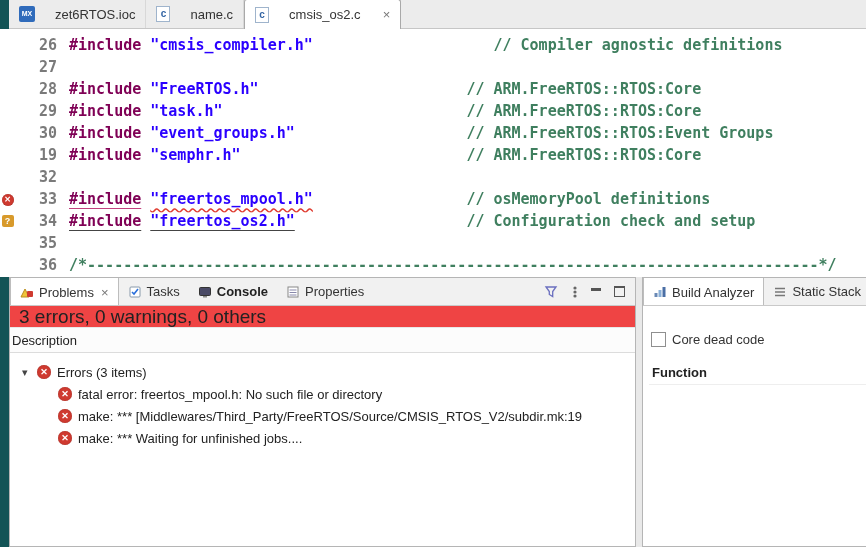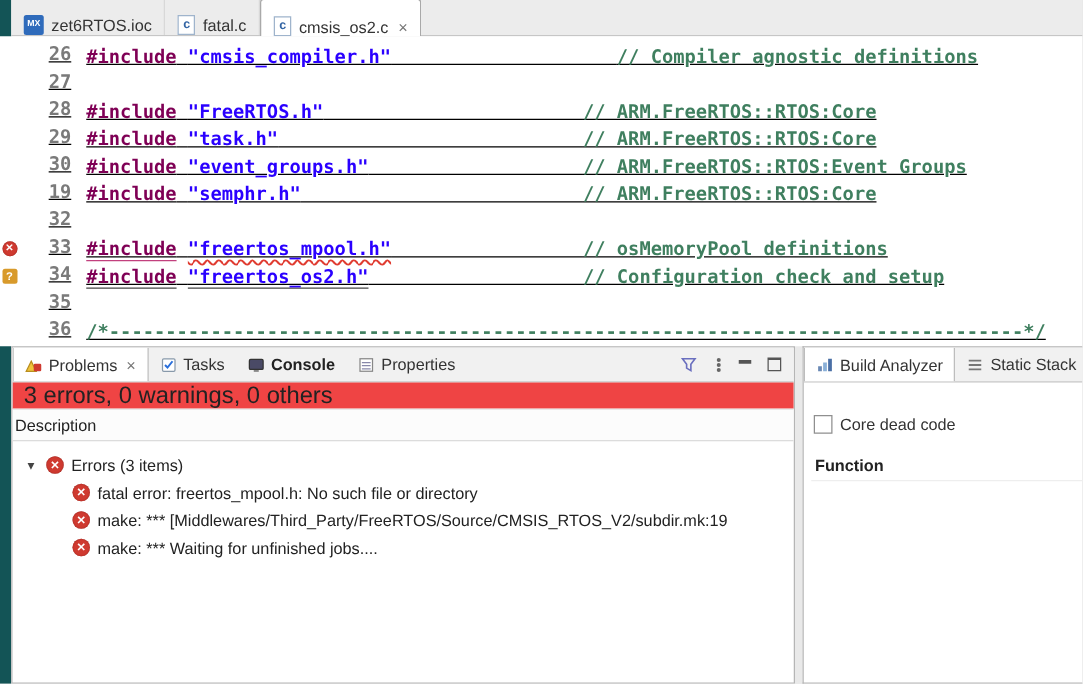--- a/index.html
+++ b/index.html
@@ -5,32 +5,32 @@
   html,body{margin:0;padding:0;}
   body{font-family:"Liberation Sans",sans-serif;background:#e9e9e9;}
   #app{position:relative;width:866px;height:547px;overflow:hidden;background:#e9e9e9;}
 
   
   .left-strip{position:absolute;left:0;top:0;width:9px;height:547px;background:#135456;}
 
   
   .etabs{position:absolute;left:9px;top:0;right:0;height:29px;background:#ececec;
          border-bottom:1px solid #c6c6c6;display:flex;align-items:flex-end;box-sizing:border-box;}
-  .etab{display:flex;align-items:flex-end;gap:6px;height:28px;padding:0 10px;font-size:13px;color:#333;
+  .etab{display:flex;align-items:center;gap:20px;height:28px;padding:0 10px;font-size:13px;color:#333;
         border-right:1px solid #d8d8d8;cursor:default;white-space:nowrap;}
   .etab.active{background:#fff;border:1px solid #a9a9a9;border-bottom:none;border-radius:3px 3px 0 0;height:29px;margin-bottom:-1px;}
   .mx-icon{display:inline-block;width:16px;height:16px;background:#2f6bbb;color:#fff;
            font:bold 7px/16px "Liberation Sans",sans-serif;text-align:center;border-radius:2px;}
   .c-icon{display:inline-block;width:12px;height:14px;background:#fff;border:1px solid #9fb4cc;
           color:#3465a4;font:bold 10px/13px "Liberation Sans",sans-serif;text-align:center;}
   .tclose{color:#777;font-size:13px;margin-left:2px;}
 
   
   .editor{position:absolute;left:0;top:29px;width:866px;height:248px;background:#fff;overflow:hidden;padding-top:5px;box-sizing:border-box;}
-  .crow{display:flex;height:22px;align-items:flex-start;text-decoration:underline;}
+  .crow{display:flex;height:22px;align-items:center;}
   .ann{display:block;flex:0 0 15px;height:22px;text-align:center;}
   .m-error{display:inline-block;width:12px;height:12px;margin-top:5px;border-radius:7px;background:#cf3a30;
            color:#fff;font:bold 8px/12px "Liberation Sans",sans-serif;box-shadow:inset 0 0 1px #7d1510;}
   .m-help{display:inline-block;width:12px;height:12px;margin-top:5px;border-radius:2px;background:#d89a2b;
           color:#fff;font:bold 9px/12px "Liberation Sans",sans-serif;}
   .lnum{flex:0 0 42px;text-align:right;padding-right:12px;color:#7a7a7a;
         font:bold 15px "DejaVu Sans Mono",monospace;}
   .cline{margin:0;font:bold 15px "DejaVu Sans Mono",monospace;white-space:pre;line-height:22px;}
   .tk-d{color:#7f0055;}
   .tk-s{color:#2a00ff;}
@@ -82,21 +82,21 @@
 <div id="app">
   <div class="left-strip"></div>
 
   <div class="etabs">
     <div class="etab">
       <span class="mx-icon">MX</span>
       <span class="tlabel">zet6RTOS.ioc</span>
     </div>
     <div class="etab">
       <span class="c-icon">c</span>
-      <span class="tlabel">fatal.c</span>
+      <span class="tlabel">name.c</span>
     </div>
     <div class="etab active">
       <span class="c-icon">c</span>
       <span class="tlabel">cmsis_os2.c</span>
       <span class="tclose">×</span>
     </div>
   </div>
 
   <div class="editor">
     <div>

